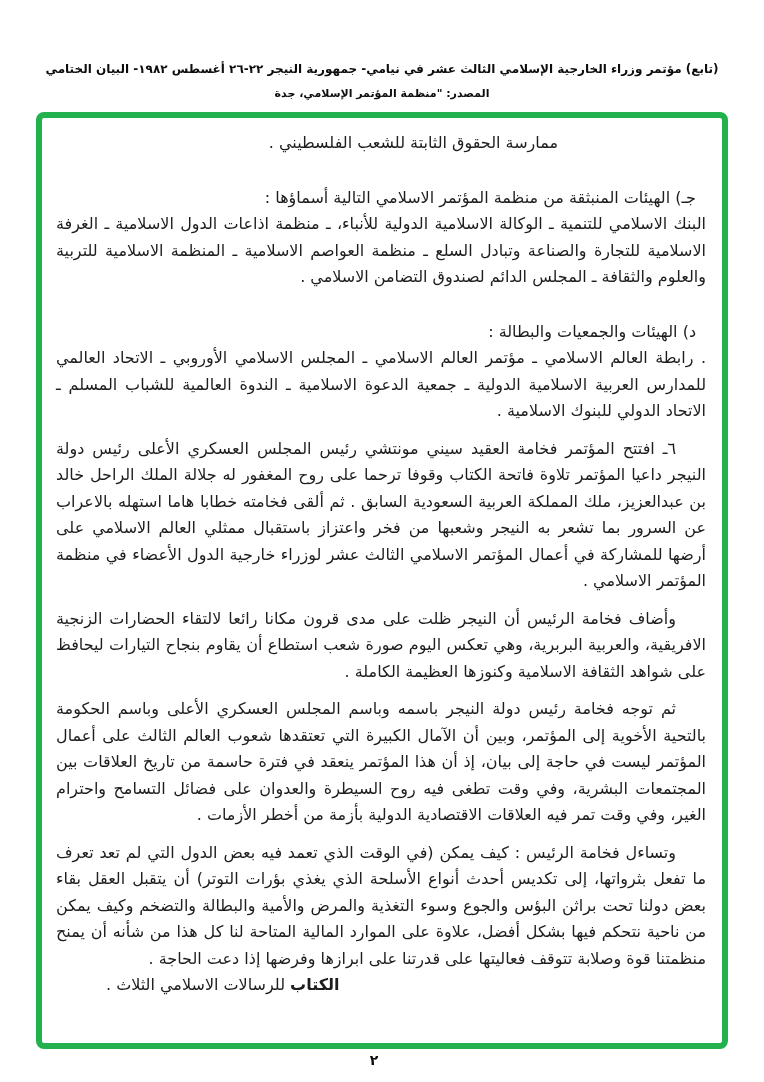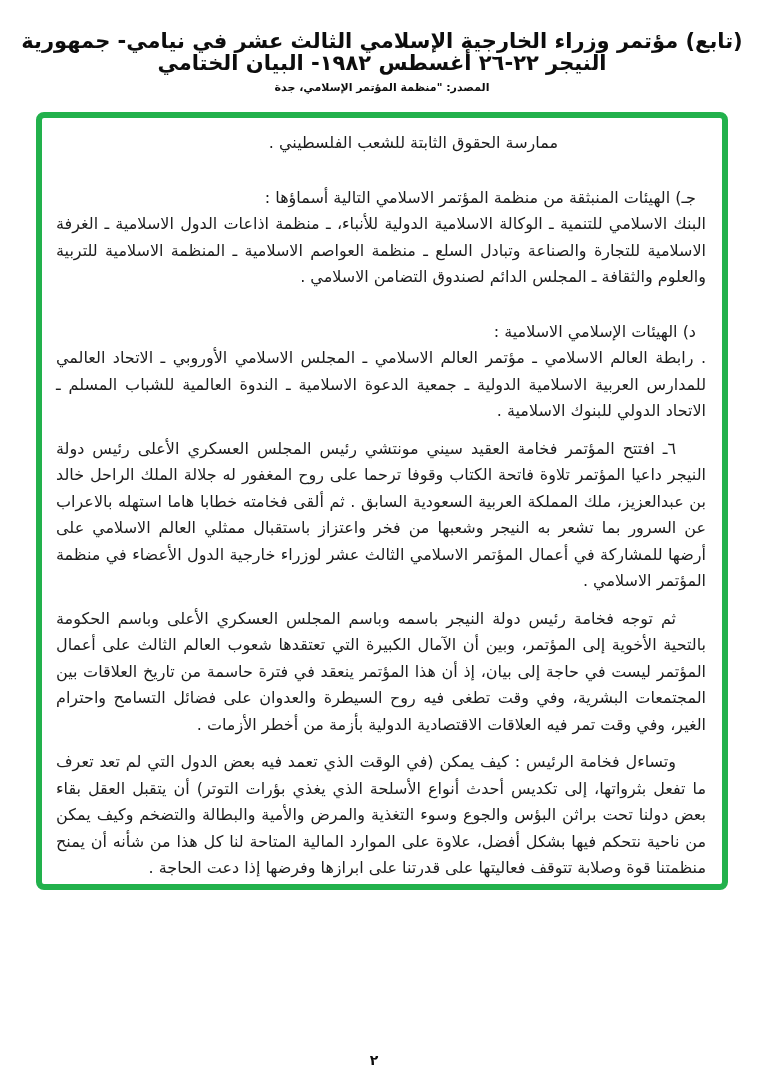--- a/index.html
+++ b/index.html
@@ -17,39 +17,40 @@
   }
 
   
   .header {
     direction: rtl;
     text-align: center;
     padding-top: 30px;
   }
   .header .title {
     font-weight: bold;
-    font-size: 21px;
+    font-size: 12px;
     line-height: 22px;
     color: #0d0d0d;
     padding: 0 10px;
+    margin-top: 28px;
   }
   .header .source {
     font-weight: bold;
     font-size: 11px;
     margin-top: 7px;
     color: #0d0d0d;
   }
 
   
   .frame {
     position: absolute;
     left: 36px;
     top: 112px;
     width: 692px;
-    height: 778px;
+    height: 937px;
     box-sizing: border-box;
     border: 6px solid #22b14c;
     border-radius: 8px;
     padding: 12px 16px 0 14px;
     direction: rtl;
     overflow: hidden;
   }
 
   .doc p {
     margin: 0;
@@ -93,26 +94,27 @@
 
 <div class="frame">
   <div class="doc">
 
     <p class="deep-indent">ممارسة الحقوق الثابتة للشعب الفلسطيني .</p>
 
     <p class="single small-indent">جـ) الهيئات المنبثقة من منظمة المؤتمر الاسلامي التالية أسماؤها :</p>
 
     <p>البنك الاسلامي للتنمية ـ الوكالة الاسلامية الدولية للأنباء، ـ منظمة اذاعات الدول الاسلامية ـ الغرفة الاسلامية للتجارة والصناعة وتبادل السلع ـ منظمة العواصم الاسلامية ـ المنظمة الاسلامية للتربية والعلوم والثقافة ـ المجلس الدائم لصندوق التضامن الاسلامي .</p>
 
-    <p class="single small-indent">د) الهيئات الإسلامي الاسلامية :</p>
+    <p class="single small-indent">د) الهيئات والجمعيات والبطالة :</p>
 
     <p>. رابطة العالم الاسلامي ـ مؤتمر العالم الاسلامي ـ المجلس الاسلامي الأوروبي ـ الاتحاد العالمي للمدارس العربية الاسلامية الدولية ـ جمعية الدعوة الاسلامية ـ الندوة العالمية للشباب المسلم ـ الاتحاد الدولي للبنوك الاسلامية .</p>
 
     <p class="indent gap">٦ـ افتتح المؤتمر فخامة العقيد سيني مونتشي رئيس المجلس العسكري الأعلى رئيس دولة النيجر داعيا المؤتمر تلاوة فاتحة الكتاب وقوفا ترحما على روح المغفور له جلالة الملك الراحل خالد بن عبدالعزيز، ملك المملكة العربية السعودية السابق . ثم ألقى فخامته خطابا هاما استهله بالاعراب عن السرور بما تشعر به النيجر وشعبها من فخر واعتزاز باستقبال ممثلي العالم الاسلامي على أرضها للمشاركة في أعمال المؤتمر الاسلامي الثالث عشر لوزراء خارجية الدول الأعضاء في منظمة المؤتمر الاسلامي .</p>
 
+    <p class="indent gap">وأضاف فخامة الرئيس أن النيجر ظلت على مدى قرون مكانا رائعا لالتقاء الحضارات الزنجية الافريقية، والعربية البربرية، وهي تعكس اليوم صورة شعب استطاع أن يقاوم بنجاح التيارات ليحافظ على شواهد الثقافة الاسلامية وكنوزها العظيمة الكاملة .</p>
 
     <p class="indent gap">ثم توجه فخامة رئيس دولة النيجر باسمه وباسم المجلس العسكري الأعلى وباسم الحكومة بالتحية الأخوية إلى المؤتمر، وبين أن الآمال الكبيرة التي تعتقدها شعوب العالم الثالث على أعمال المؤتمر ليست في حاجة إلى بيان، إذ أن هذا المؤتمر ينعقد في فترة حاسمة من تاريخ العلاقات بين المجتمعات البشرية، وفي وقت تطغى فيه روح السيطرة والعدوان على فضائل التسامح واحترام الغير، وفي وقت تمر فيه العلاقات الاقتصادية الدولية بأزمة من أخطر الأزمات .</p>
 
     <p class="indent gap">وتساءل فخامة الرئيس : كيف يمكن (في الوقت الذي تعمد فيه بعض الدول التي لم تعد تعرف ما تفعل بثرواتها، إلى تكديس أحدث أنواع الأسلحة الذي يغذي بؤرات التوتر) أن يتقبل العقل بقاء بعض دولنا تحت براثن البؤس والجوع وسوء التغذية والمرض والأمية والبطالة والتضخم وكيف يمكن من ناحية نتحكم فيها بشكل أفضل، علاوة على الموارد المالية المتاحة لنا كل هذا من شأنه أن يمنح منظمتنا قوة وصلابة تتوقف فعاليتها على قدرتنا على ابرازها وفرضها إذا دعت الحاجة .</p>
 
 
     <p class="last-line"><span class="stamp-bold">الكتاب</span><span> للرسالات الاسلامي الثلاث .</span></p>
 
   </div>
 </div>

